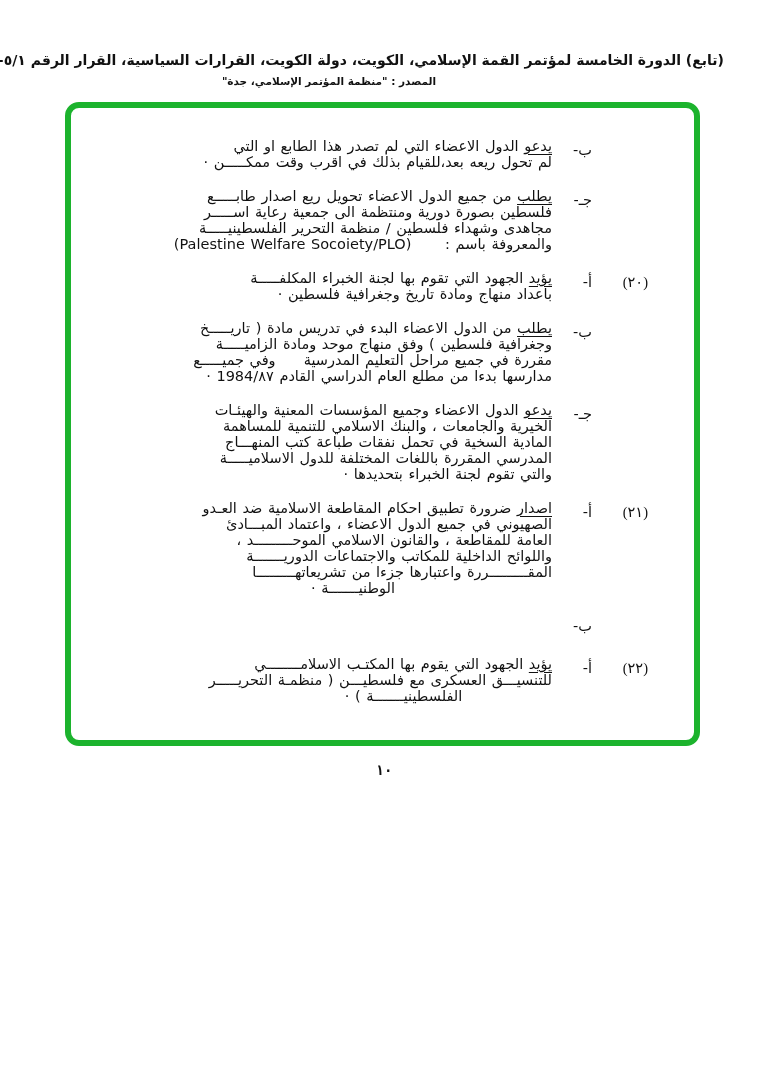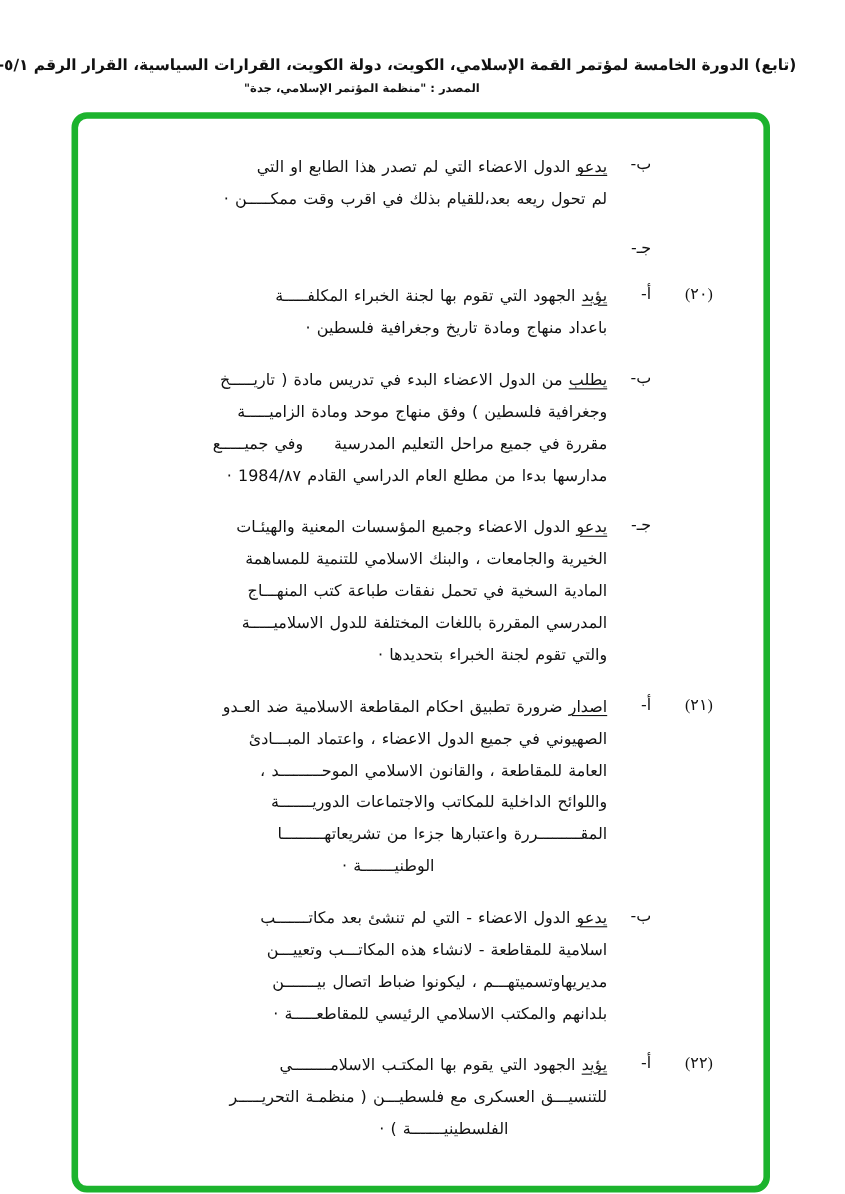--- a/index.html
+++ b/index.html
@@ -65,21 +65,21 @@
   .letter {
     width: 40px;
     flex: 0 0 40px;
     font-size: 14.5px;
     line-height: 24px;
     white-space: nowrap;
   }
   .text {
     flex: 1 1 auto;
     font-size: 14.5px;
-    line-height: 29px;
+    line-height: 16px;
     text-align: right;
     white-space: pre-wrap;
     word-spacing: 1px;
   }
   .lead {
     text-decoration: underline;
     text-underline-offset: 3px;
   }
   .page-num {
     direction: rtl;
@@ -106,20 +106,24 @@
       <div class="item">
         <div class="num"></div>
         <div class="letter">ب-</div>
         <div class="text"><span class="lead">يدعو</span><span> الدول الاعضاء التي لم تصدر هذا الطابع او التي
 لم تحول ريعه بعد،للقيام بذلك في اقرب وقت ممكـــــن ·</span></div>
       </div>
 
       <div class="item">
         <div class="num"></div>
         <div class="letter">جـ-</div>
+        <div class="text"><span class="lead">يطلب</span><span> من جميع الدول الاعضاء تحويل ريع اصدار طابـــــع
+فلسطين بصورة دورية ومنتظمة الى جمعية رعاية اســـــر
+مجاهدى وشهداء فلسطين / منظمة التحرير الفلسطينيـــــة
+والمعروفة باسم :      (Palestine Welfare Socoiety/PLO)</span></div>
       </div>
 
       <div class="item">
         <div class="num">(٢٠)</div>
         <div class="letter">أ-</div>
         <div class="text"><span class="lead">يؤيد</span><span> الجهود التي تقوم بها لجنة الخبراء المكلفـــــة
 باعداد منهاج ومادة تاريخ وجغرافية فلسطين ·</span></div>
       </div>
 
       <div class="item">
@@ -148,24 +152,20 @@
 الصهيوني في جميع الدول الاعضاء ، واعتماد المبـــادئ
 العامة للمقاطعة ، والقانون الاسلامي الموحـــــــــد ،
 واللوائح الداخلية للمكاتب والاجتماعات الدوريـــــــة
 المقـــــــــررة واعتبارها جزءا من تشريعاتهـــــــــا
                             الوطنيـــــــة ·</span></div>
       </div>
 
       <div class="item">
         <div class="num"></div>
         <div class="letter">ب-</div>
-        <div class="text"><span class="lead">يدعو</span><span> الدول الاعضاء - التي لم تنشئ بعد مكاتـــــــب
-اسلامية للمقاطعة - لانشاء هذه المكاتـــب وتعييـــن
-مديريهاوتسميتهـــم ، ليكونوا ضباط اتصال بيـــــــن
-بلدانهم والمكتب الاسلامي الرئيسي للمقاطعـــــة ·</span></div>
       </div>
 
       <div class="item">
         <div class="num">(٢٢)</div>
         <div class="letter">أ-</div>
         <div class="text"><span class="lead">يؤيد</span><span> الجهود التي يقوم بها المكتـب الاسلامــــــــي
 للتنسيـــق العسكرى مع فلسطيـــن ( منظمـة التحريـــــر
                 الفلسطينيـــــــة ) ·</span></div>
       </div>
 

